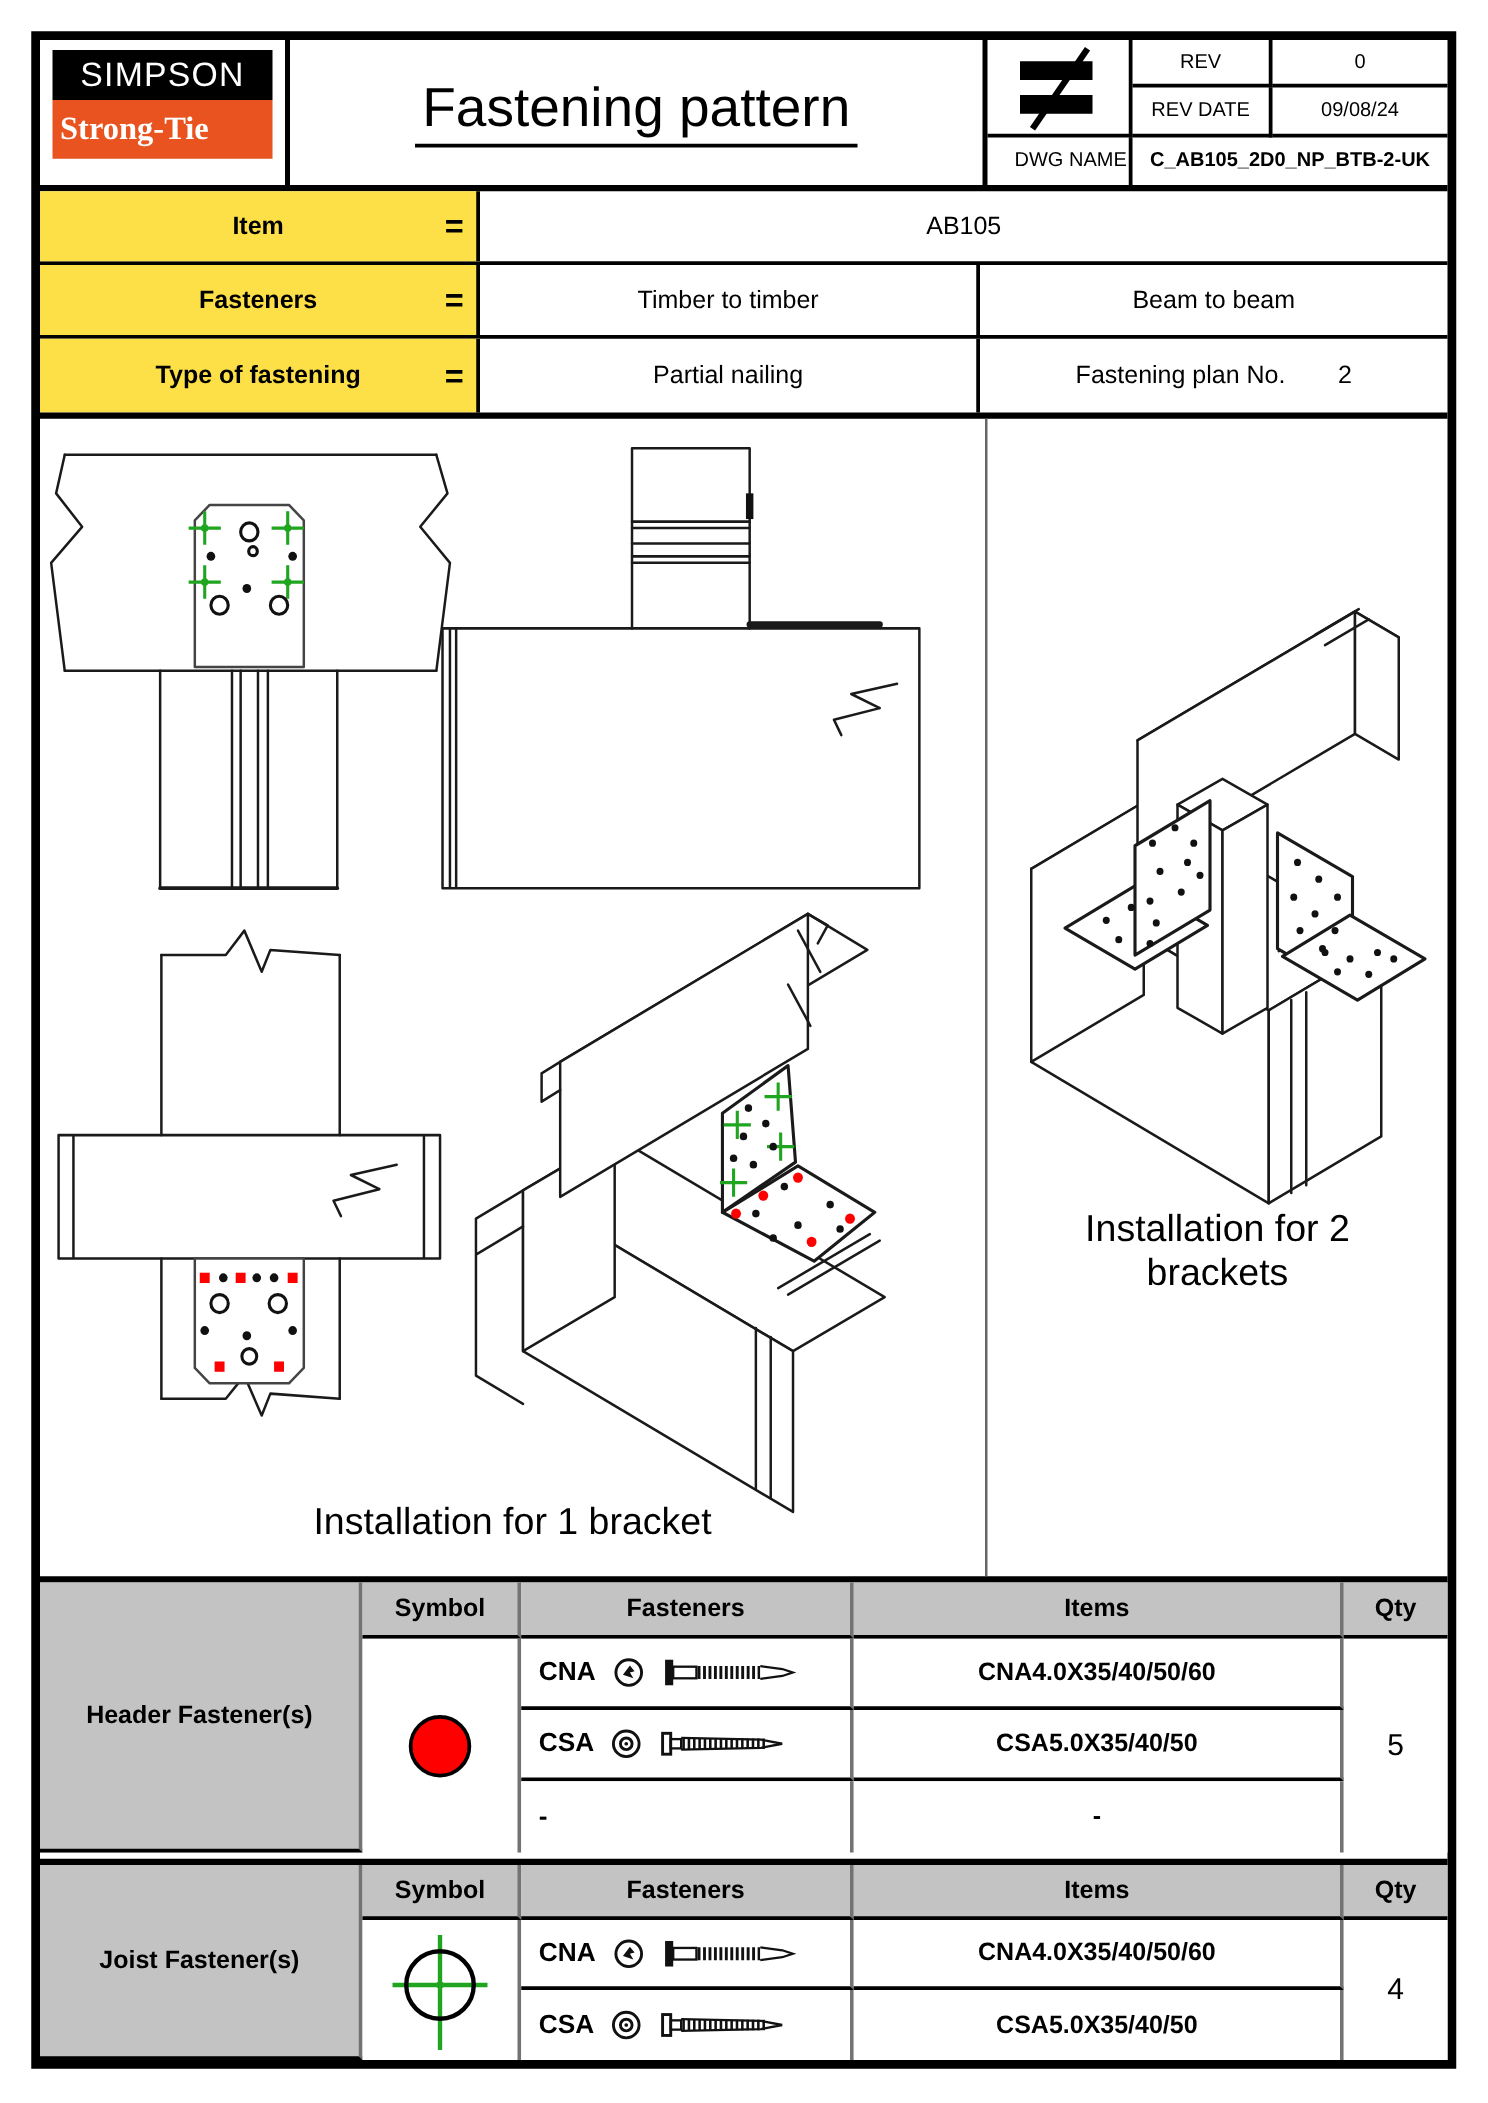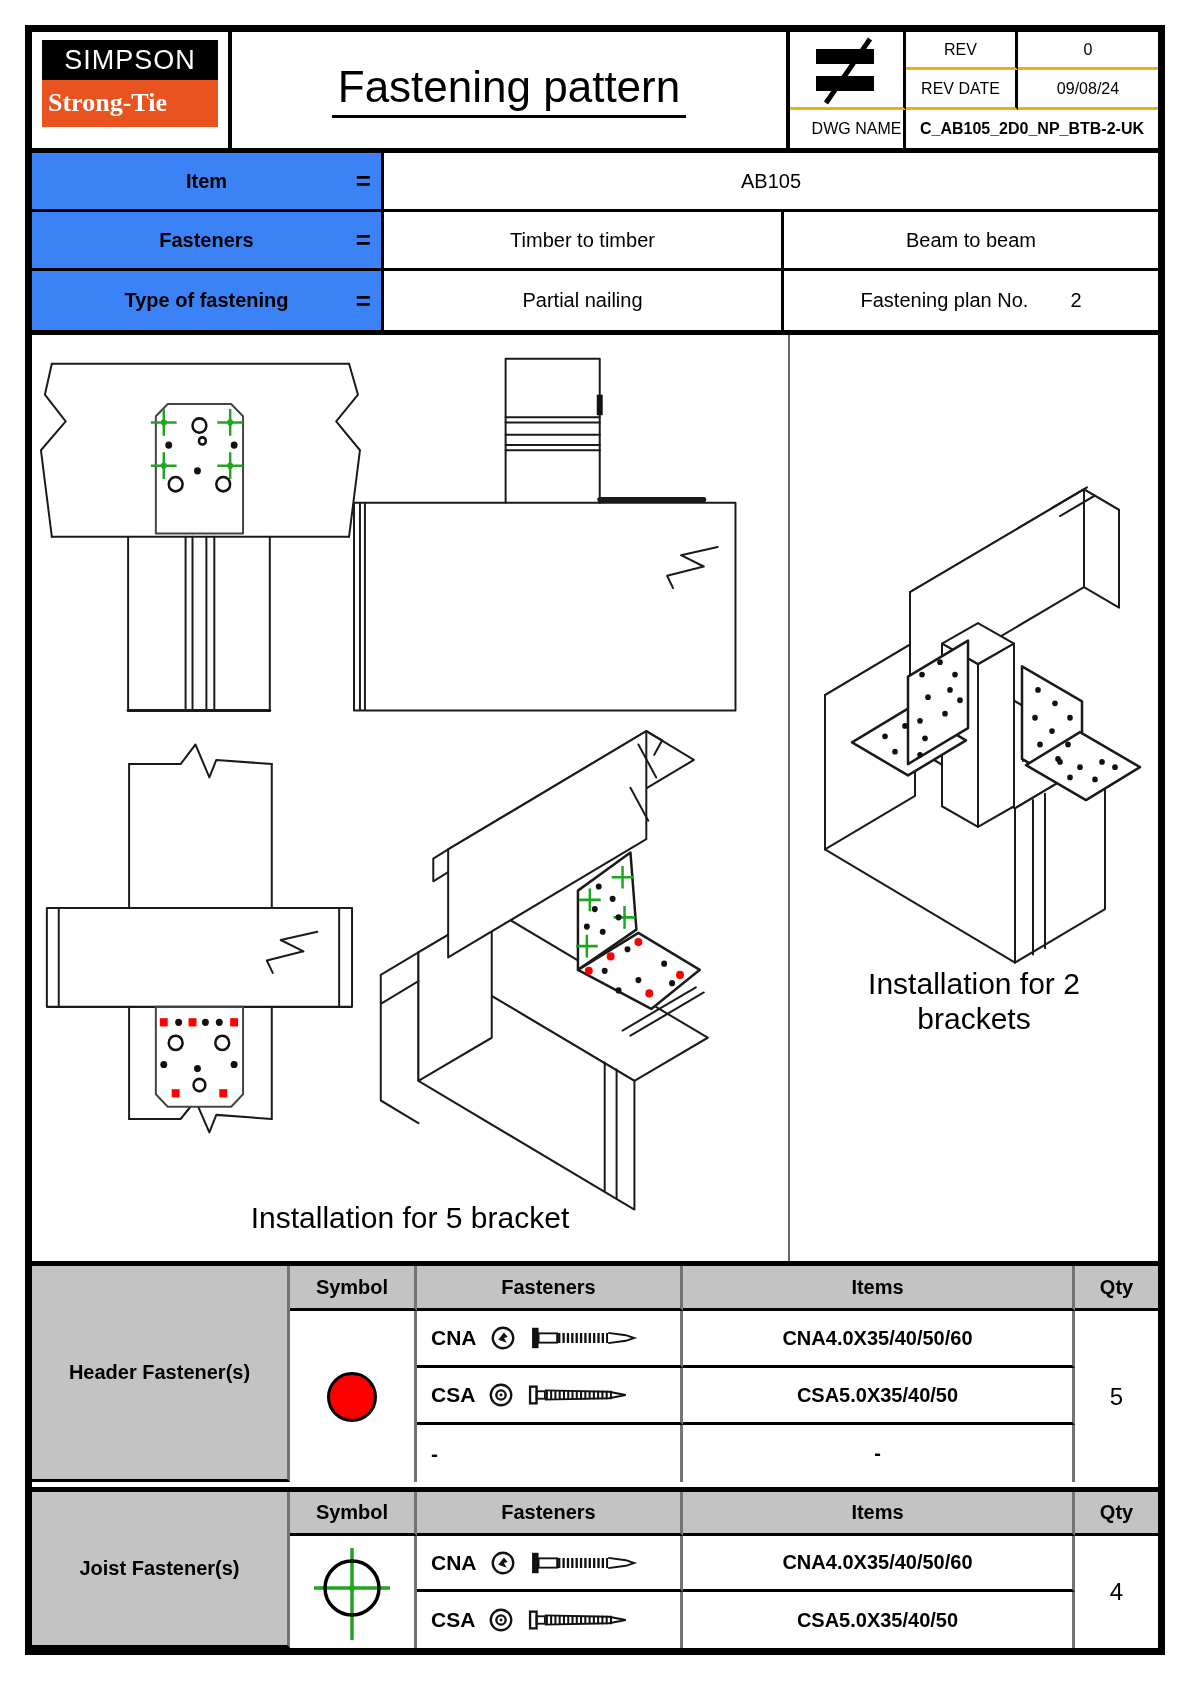--- a/index.html
+++ b/index.html
@@ -13,34 +13,34 @@
   .logo-cell{width:200px;flex:none;border-right:4px solid #000;box-sizing:border-box;
              padding:8px 10px 0 10px;}
   .logo-black{background:#000;color:#fff;font-weight:normal;font-size:27px;letter-spacing:1px;
               padding:5px 8px 4px 8px;display:block;text-align:center;}
   .logo-orange{background:#e8531f;color:#fff;font-weight:bold;font-size:26px;
                font-family:"Liberation Serif", serif;padding:8px 6px 9px 6px;display:block;text-align:left;}
   .title-cell{flex:1;display:flex;align-items:center;justify-content:center;text-align:right;}
   .title-text{font-size:44px;border-bottom:3px solid #000;padding:0 6px 3px 6px;}
   .rev-block{width:372px;flex:none;border-left:4px solid #000;box-sizing:border-box;
              display:grid;grid-template-columns:116px 112px 1fr;grid-template-rows:38px 40px 1fr;}
-  .rev-block>div{border-right:3px solid #000;border-bottom:3px solid #eab308;box-sizing:border-box;
+  .rev-block>div{border-right:3px solid #000;border-bottom:3px solid #000000;box-sizing:border-box;
                  display:flex;align-items:center;justify-content:center;font-size:16px;}
   .rb-sym{grid-area:1/1/3/2;}
   .rb-r1l{grid-area:1/2/2/3;} .rb-r1v{grid-area:1/3/2/4;border-right:none!important;font-size:18px;}
   .rb-r2l{grid-area:2/2/3/3;} .rb-r2v{grid-area:2/3/3/4;border-right:none!important;font-size:18px;}
   .rb-r3l{grid-area:3/1/4/2;border-bottom:none!important;padding-left:20px;}
   .rb-r3v{grid-area:3/2/4/4;border-right:none!important;border-bottom:none!important;
           font-size:15px;font-weight:bold;}
 
   
   .info-table{flex:none;border-top:5px solid #000;}
   .info-row{display:flex;height:59px;border-bottom:3px solid #000;box-sizing:border-box;}
   .info-row:last-child{border-bottom:none;}
-  .info-label{width:352px;flex:none;background:#3b82f6;border-right:3px solid #000;box-sizing:border-box;
+  .info-label{width:352px;flex:none;background:#fde047;border-right:3px solid #000;box-sizing:border-box;
               position:relative;display:flex;align-items:center;justify-content:center;
               font-weight:bold;font-size:20px;}
   .info-eq{position:absolute;right:10px;top:50%;transform:translateY(-50%);
            font-weight:bold;font-size:26px;}
   .info-val{display:flex;align-items:center;justify-content:center;font-size:20px;box-sizing:border-box;}
   .iv-full{flex:1;}
   .iv-half1{width:400px;flex:none;border-right:3px solid #000;}
   .iv-half2{flex:1;gap:42px;}
 
   
@@ -237,21 +237,21 @@
         </g>
         <g fill="#111" stroke="none">
           <circle cx="601" cy="597" r="3"></circle>
               <circle cx="638" cy="611" r="3"></circle>
               <circle cx="612" cy="627" r="3"></circle>
           <circle cx="578" cy="618" r="3"></circle>
               <circle cx="646" cy="630" r="3"></circle>
               <circle cx="592" cy="637" r="3"></circle>
         </g>
       </svg>
-      <div class="caption-left">Installation for 5 bracket</div>
+      <div class="caption-left">Installation for 1 bracket</div>
     </div>
     <div class="panel-divider"></div>
     <div class="panel-right">
       <svg viewBox="0 0 368 900" preserveAspectRatio="none">
         <g stroke="#1a1a1a" stroke-width="2" fill="none" stroke-linejoin="round" stroke-linecap="round">
 
           <path d="M35,350 L125,298 L315,408 L225,460 Z" fill="#ffffff"></path>
           <path d="M35,350 L225,460 L225,610 L35,500 Z" fill="#ffffff"></path>
           <path d="M35,350 L125,298 L125,448 L35,500 Z" fill="#ffffff"></path>
           <path d="M225,460 L315,408 L315,558 L225,610 Z" fill="#ffffff"></path>

